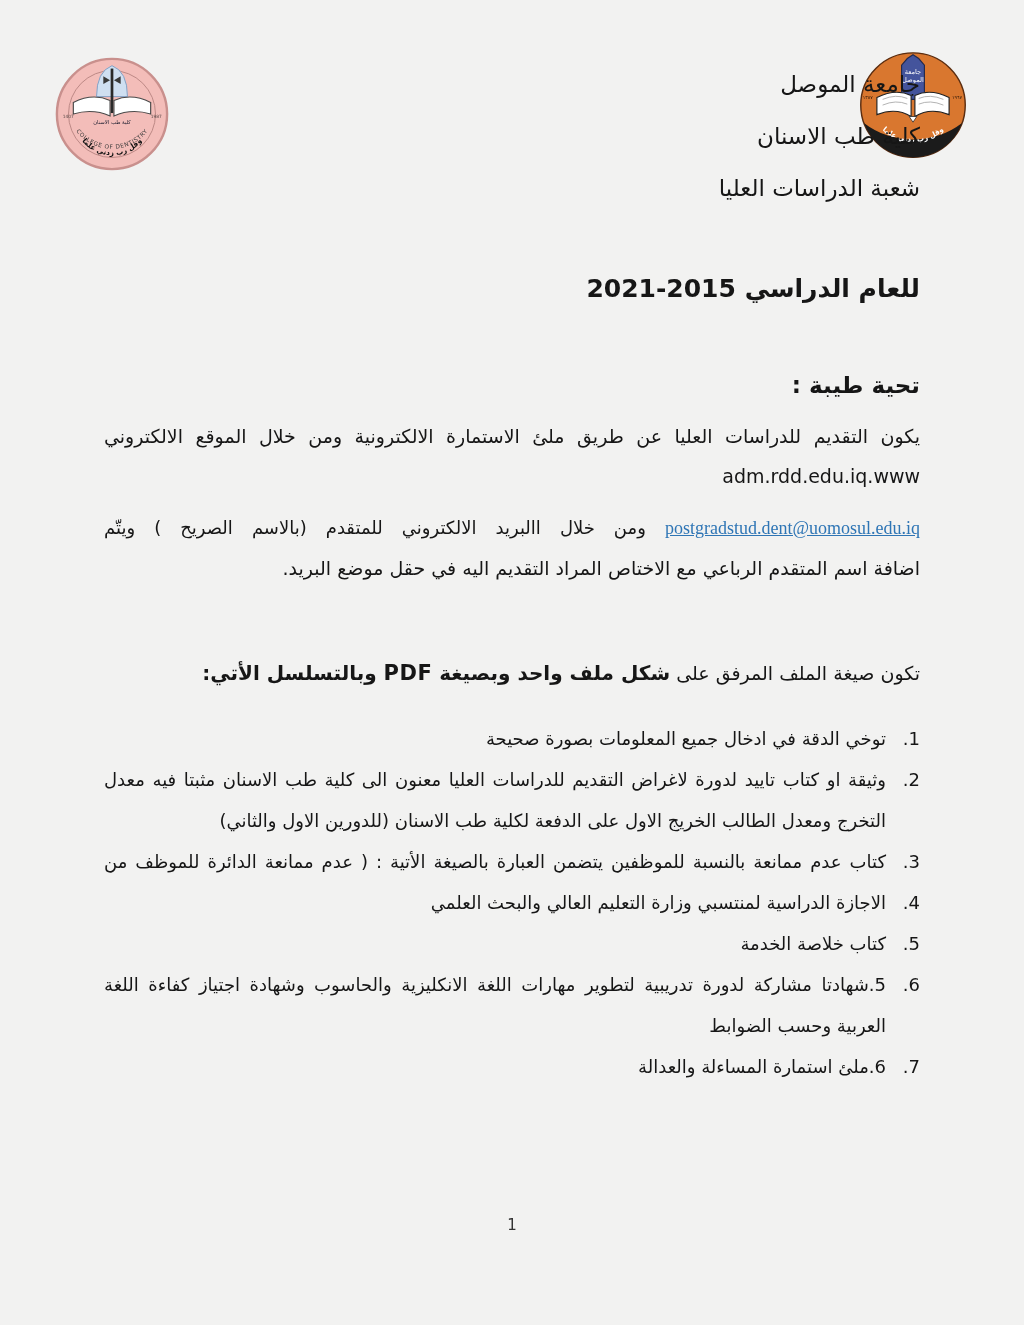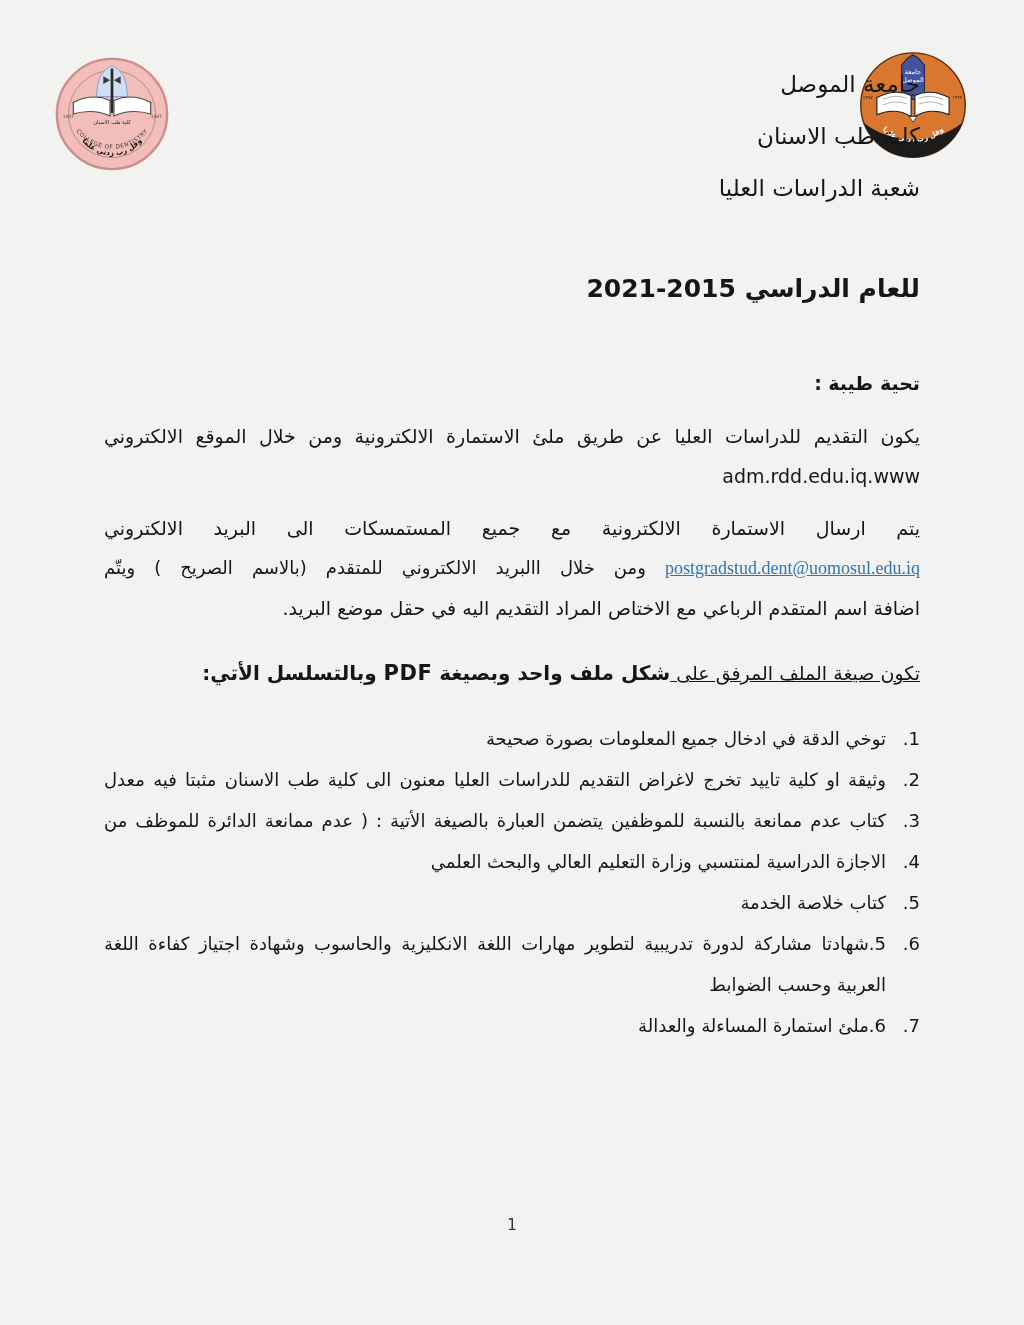--- a/index.html
+++ b/index.html
@@ -6,32 +6,32 @@
   body{font-family:"DejaVu Sans",sans-serif;background:#e9e9e8;}
   .sheet{position:relative;width:1024px;height:1325px;background:#f2f2f1;overflow:hidden;color:#161616;}
   .content{position:absolute;left:104px;right:104px;top:0;}
   .abs{position:absolute;left:0;right:0;}
   .center{text-align:right;}
   .rtl{direction:rtl;}
   .ltr{direction:ltr;unicode-bidi:embed;}
 
   .hdr{top:58px;font-size:23px;line-height:52px;}
   .ttl{top:262px;font-size:25px;line-height:54px;font-weight:bold;}
-  .grt{top:372px;font-size:19px;font-weight:bold;}
+  .grt{top:372px;font-size:23px;font-weight:bold;}
 
   .pline{font-size:19px;line-height:40px;}
   .p1{top:416px;}
   .p2{top:508px;}
   .lj{text-align:justify;text-align-last:justify;}
   .lr{text-align:right;}
   .tight{font-size:18px;}
   .email{color:#2e75b5;text-decoration:underline;direction:ltr;unicode-bidi:embed;cursor:pointer;font-family:Liberation Serif, serif;}
 
   .pdfline{top:652px;text-align:right;font-size:20px;line-height:42px;}
-  .pdfline .s1{font-weight:normal;font-size:19px;text-decoration:underline;}
+  .pdfline .s1{font-weight:normal;font-size:19px;}
   .pdfline .b{font-weight:bold;}
   .pdfline .pdf{font-weight:bold;font-size:21px;direction:ltr;unicode-bidi:embed;letter-spacing:.5px;}
 
   .list{top:718px;}
   .li{display:flex;direction:rtl;}
   .mk{width:34px;flex:0 0 34px;font-size:18px;line-height:41px;direction:rtl;unicode-bidi:bidi-override;text-align:right;padding-left:6px;box-sizing:border-box;}
   .lt{flex:1;min-width:0;}
   .ln{font-size:18px;line-height:41px;direction:rtl;}
 
   .pgnum{top:1216px;text-align:center;font-size:15px;color:#333;}
@@ -112,21 +112,20 @@
     <div class="abs grt">تحية طيبة :</div>
 
     <div class="abs p1">
       <div class="pline lj">يكون التقديم للدراسات العليا عن طريق ملئ الاستمارة الالكترونية ومن خلال الموقع الالكتروني</div>
       <div class="pline lr">
         <span class="ltr">adm.rdd.edu.iq.www</span>
       </div>
     </div>
 
     <div class="abs p2">
-      <div class="pline lj">يتم ارسال الاستمارة الالكترونية مع جميع المستمسكات الى البريد الالكتروني</div>
       <div class="pline lj tight">
         <span class="email">postgradstud.dent@uomosul.edu.iq</span><span> ومن خلال االبريد الالكتروني للمتقدم  (بالاسم الصريح ) ويتّم</span>
       </div>
       <div class="pline lr">اضافة اسم المتقدم الرباعي مع الاختاص المراد التقديم اليه في حقل موضع البريد.</div>
     </div>
 
     <div class="abs pdfline">
       <span class="s1">تكون صيغة الملف المرفق على </span><span class="b">شكل ملف واحد وبصيغة </span><span class="pdf">PDF</span><span class="b"> وبالتسلسل الأتي:</span>
     </div>
 
@@ -135,21 +134,22 @@
       <div class="li">
         <div class="mk">1.</div>
         <div class="lt">
           <div class="ln lr">توخي الدقة في ادخال جميع المعلومات بصورة صحيحة</div>
         </div>
       </div>
 
       <div class="li">
         <div class="mk">2.</div>
         <div class="lt">
-          <div class="ln lj">وثيقة او كلية تاييد تخرج لاغراض التقديم للدراسات العليا معنون الى كلية طب الاسنان مثبتا فيه معدل</div>
+          <div class="ln lj">وثيقة او كتاب تاييد لدورة لاغراض التقديم للدراسات العليا معنون الى كلية طب الاسنان مثبتا فيه معدل</div>
+          <div class="ln lr">التخرج ومعدل الطالب الخريج الاول على الدفعة لكلية طب الاسنان (للدورين الاول والثاني)</div>
         </div>
       </div>
 
       <div class="li">
         <div class="mk">3.</div>
         <div class="lt">
           <div class="ln lj">كتاب عدم ممانعة بالنسبة للموظفين يتضمن العبارة بالصيغة الأتية : ( عدم ممانعة الدائرة للموظف من</div>
         </div>
       </div>
 

